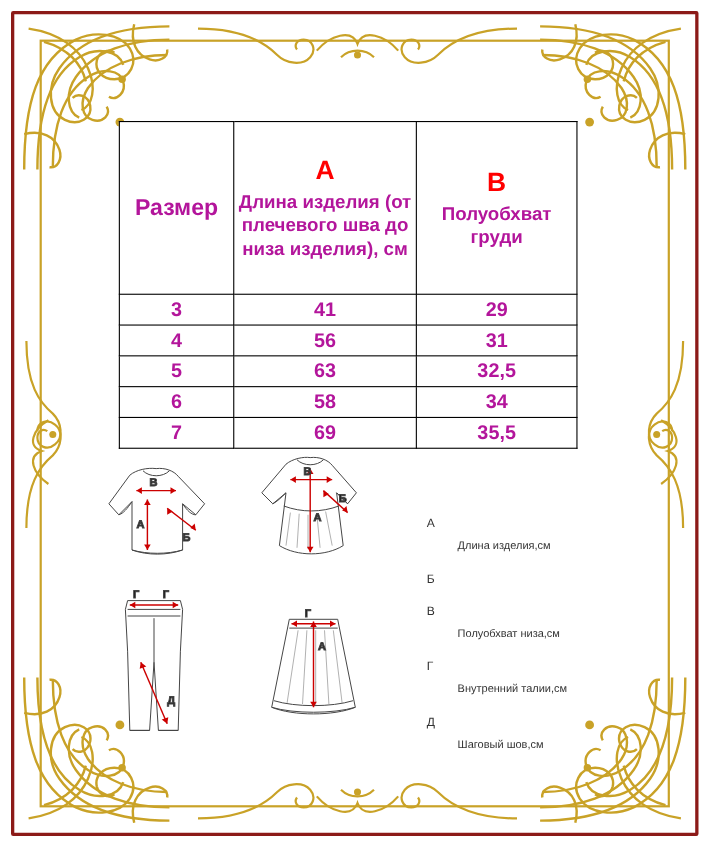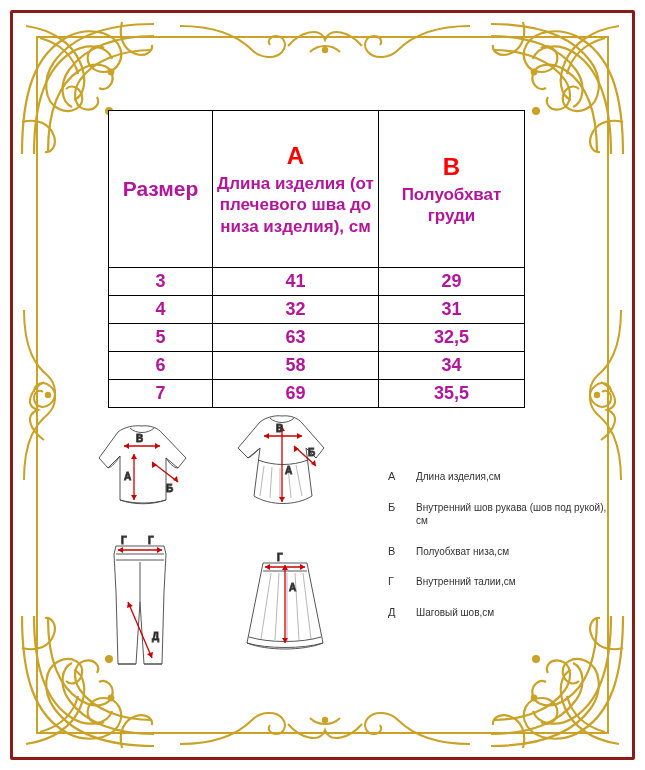--- a/index.html
+++ b/index.html
@@ -97,20 +97,21 @@
   .legend-key{
     width:28px;
     flex:0 0 28px;
     font-size:11px;
     color:#333;
   }
   .legend-text{
     font-size:10px;
     color:#333;
     line-height:1.35;
+    margin-top:20px;
   }
 
   
   .figures{
     position:absolute;
     left:70px;top:412px;
     width:320px;height:290px;
   }
   .figures svg{display:block;}
   .fig{position:absolute;}
@@ -257,21 +258,21 @@
       </td>
     </tr>
 
     <tr>
       <td class="datacell">3</td>
       <td class="datacell">41</td>
       <td class="datacell">29</td>
     </tr>
     <tr>
       <td class="datacell">4</td>
-      <td class="datacell">32</td>
+      <td class="datacell">56</td>
       <td class="datacell">31</td>
     </tr>
     <tr>
       <td class="datacell">5</td>
       <td class="datacell">63</td>
       <td class="datacell">32,5</td>
     </tr>
     <tr>
       <td class="datacell">6</td>
       <td class="datacell">58</td>
@@ -391,21 +392,20 @@
   </div>
 </div>
 
 <div class="legend">
   <div class="legend-row">
     <div class="legend-key">А</div>
     <div class="legend-text">Длина изделия,см</div>
   </div>
   <div class="legend-row">
     <div class="legend-key">Б</div>
-    <div class="legend-text">Внутренний шов рукава (шов под рукой), см</div>
   </div>
   <div class="legend-row">
     <div class="legend-key">В</div>
     <div class="legend-text">Полуобхват низа,см</div>
   </div>
   <div class="legend-row">
     <div class="legend-key">Г</div>
     <div class="legend-text">Внутренний талии,см</div>
   </div>
   <div class="legend-row">

